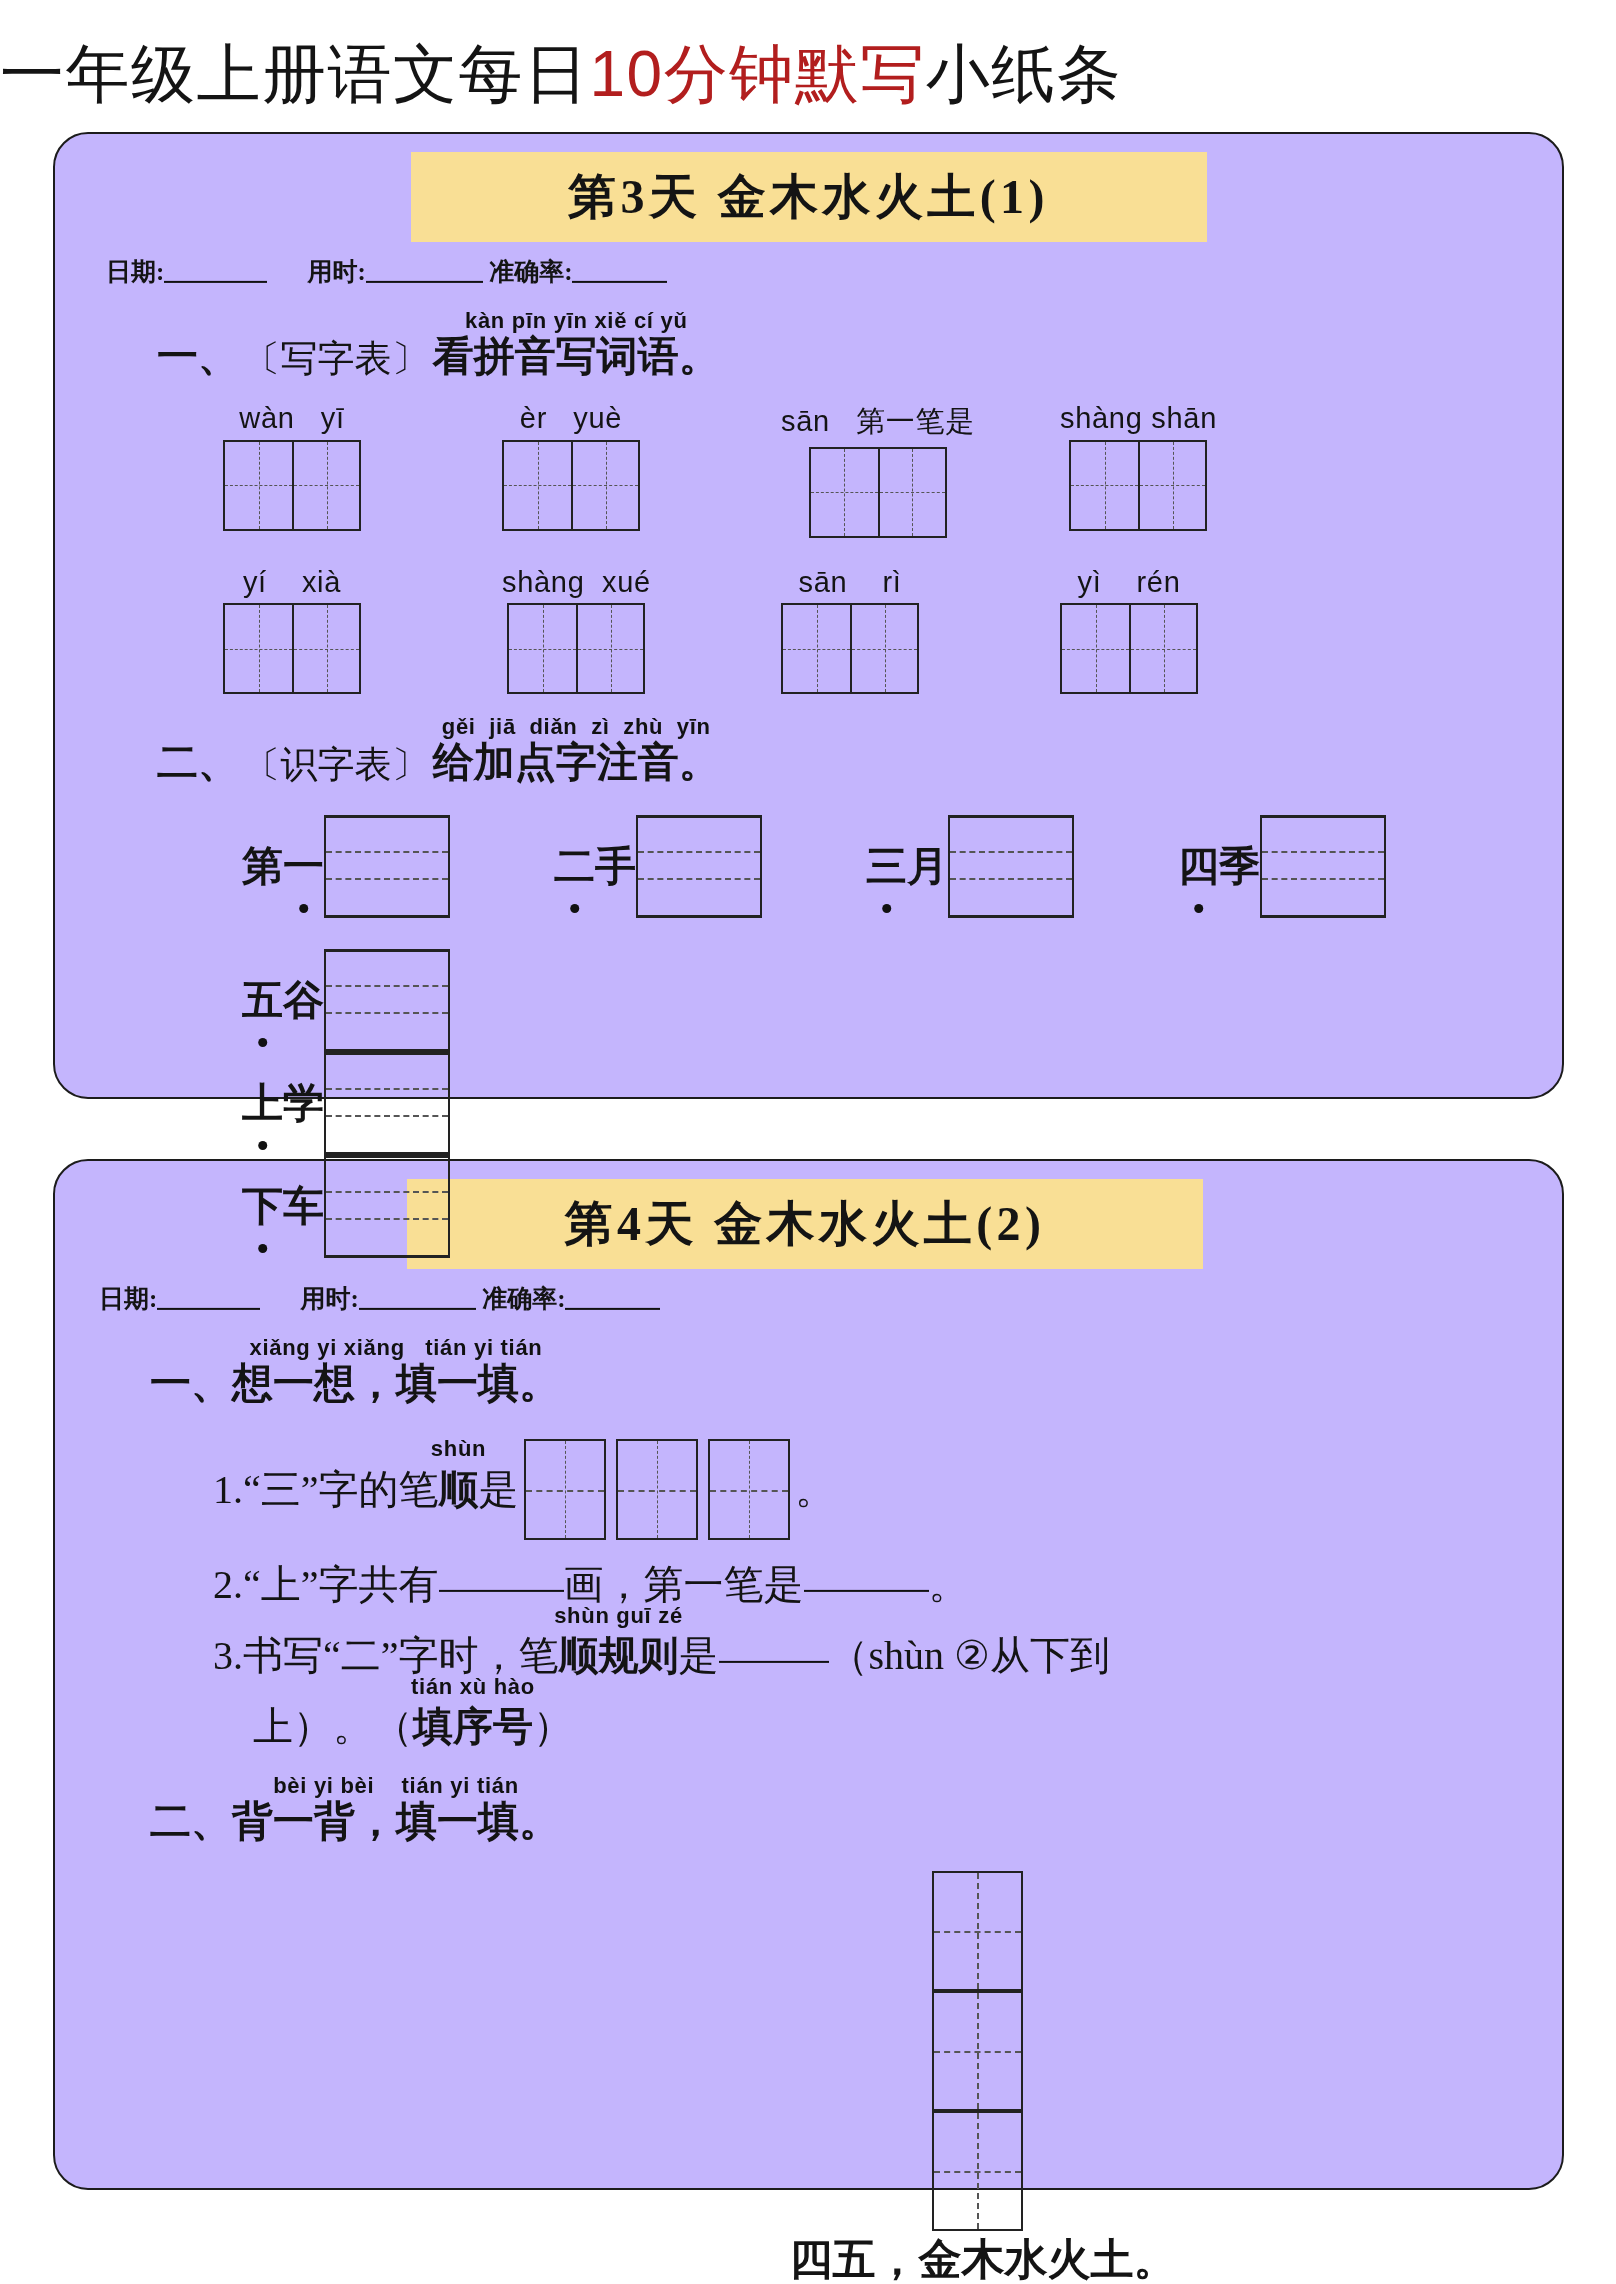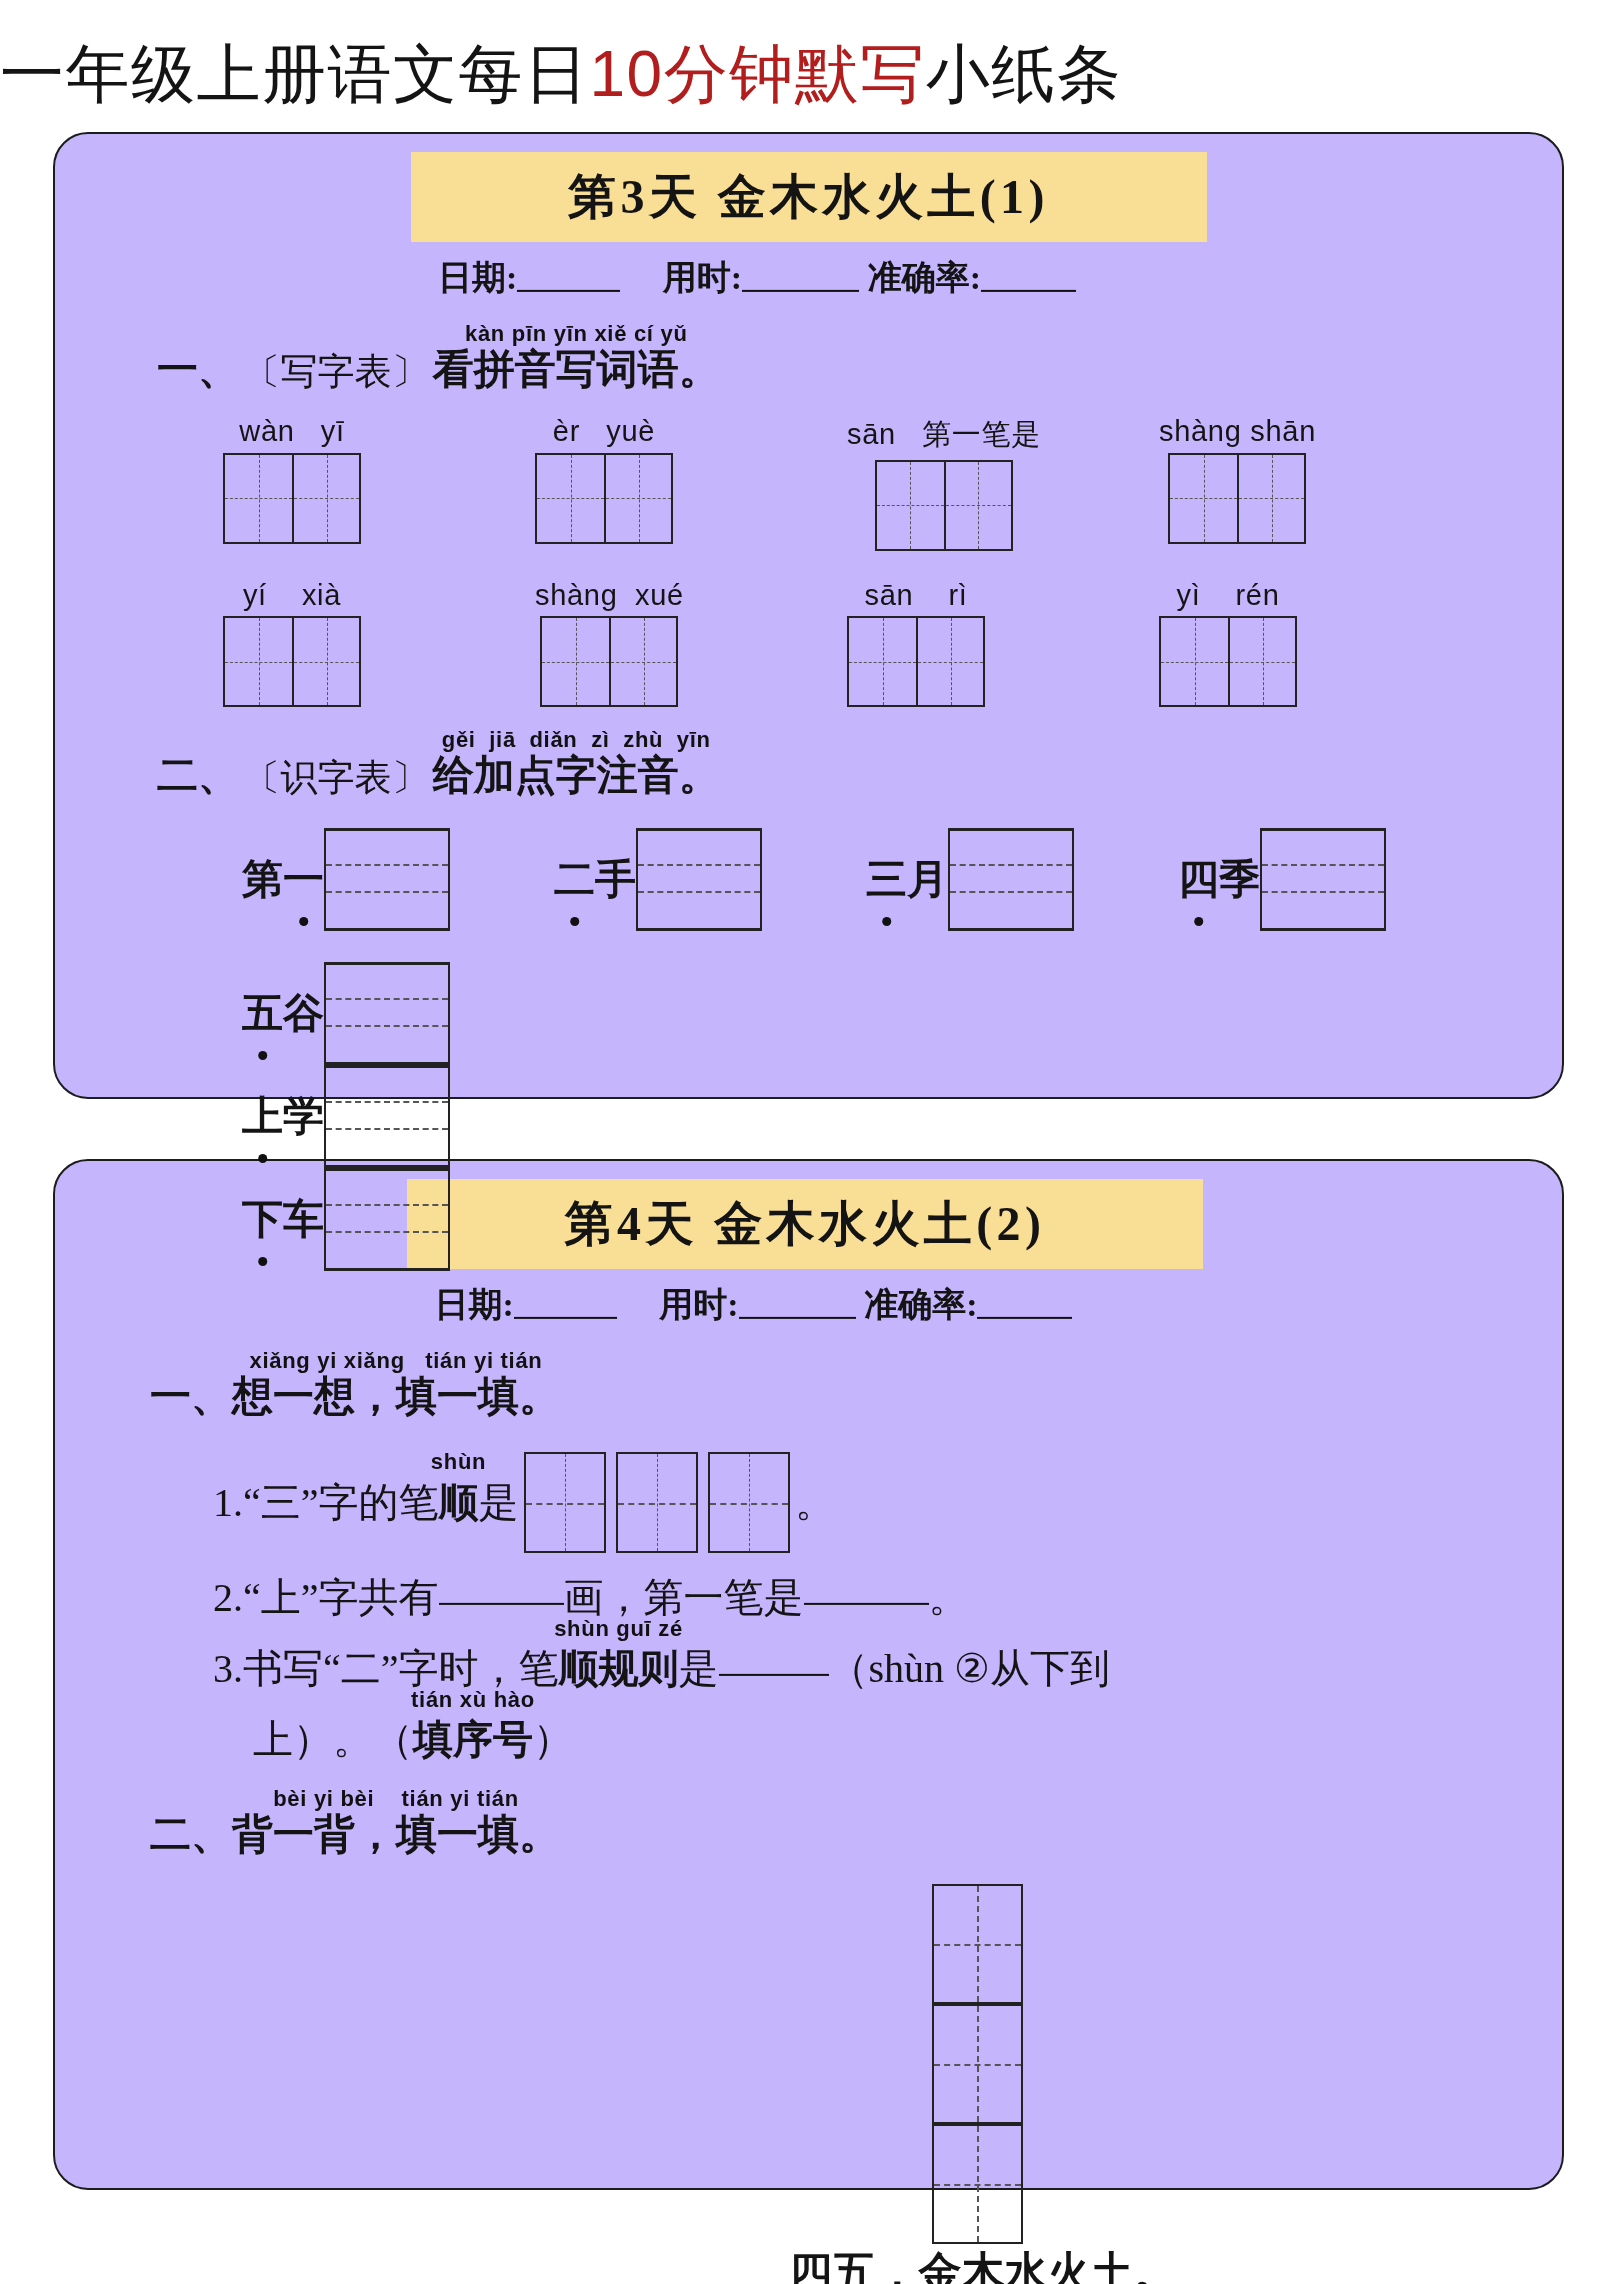--- a/index.html
+++ b/index.html
@@ -26,22 +26,22 @@
     padding:17.6px 51px 29px 51px;background:#c4b5fd;
   }
   .card1{height:967px;}
   .card2{height:1031px;margin-top:60px;padding-left:44px;}
   .banner{
     width:796px;margin:0 auto;background:var(--banner);
     text-align:center;font-size:48px;font-weight:800;
     padding:13.2px 0;letter-spacing:4.4px;
   }
   .date-line{
-    margin-top:13.2px;padding-right:103px;text-align:center;
-    font-size:34px;font-weight:600;white-space:nowrap;
+    margin-top:13.2px;padding-right:103px;text-align:left;
+    font-size:25px;font-weight:600;white-space:nowrap;
   }
   .date-line .lbl{margin-left:34px;}
   .date-line .lbl:first-child{margin-left:0;}
   .blank{
     display:inline-block;border-bottom:2.9px solid #111;height:7.3px;
     transform:translateY(2.9px);
   }
   .b140{width:103px;} .b160{width:117px;} .b130{width:95px;}
   .b170{width:125px;} .b150{width:110px;}
   
@@ -53,21 +53,21 @@
   .sec-tag{font-weight:400;font-size:37px;margin:0 4.4px;}
   .pyb{position:relative;display:inline-block;font-weight:900;}
   .pyb .py{
     position:absolute;left:50%;bottom:calc(100% + 0px);transform:translateX(-50%);
     font-family:"Liberation Sans", sans-serif;font-weight:700;
     font-size:22px;white-space:pre;letter-spacing:0.7px;color:#111;
   }
   
   .pw-row{display:flex;margin:22px 0 0 117px;}
   .pw-row.second{margin-top:28px;}
-  .pw{width:312px;display:flex;flex-direction:column;align-items:flex-start;}
+  .pw{width:279px;display:flex;flex-direction:column;align-items:flex-start;}
   .pw-inner{display:flex;flex-direction:column;align-items:center;}
   .pw-py{
     font-family:"Liberation Sans", sans-serif;font-size:29px;white-space:pre;
     margin-bottom:4.4px;letter-spacing:0.7px;
   }
   .tzg2{display:flex;border:2.9px solid var(--line);}
   .tzg-cell{width:67px;height:87px;position:relative;}
   .tzg-cell + .tzg-cell{border-left:2.2px solid var(--line);}
   .tzg-cell::before{
     content:"";position:absolute;top:0;bottom:0;left:50%;

